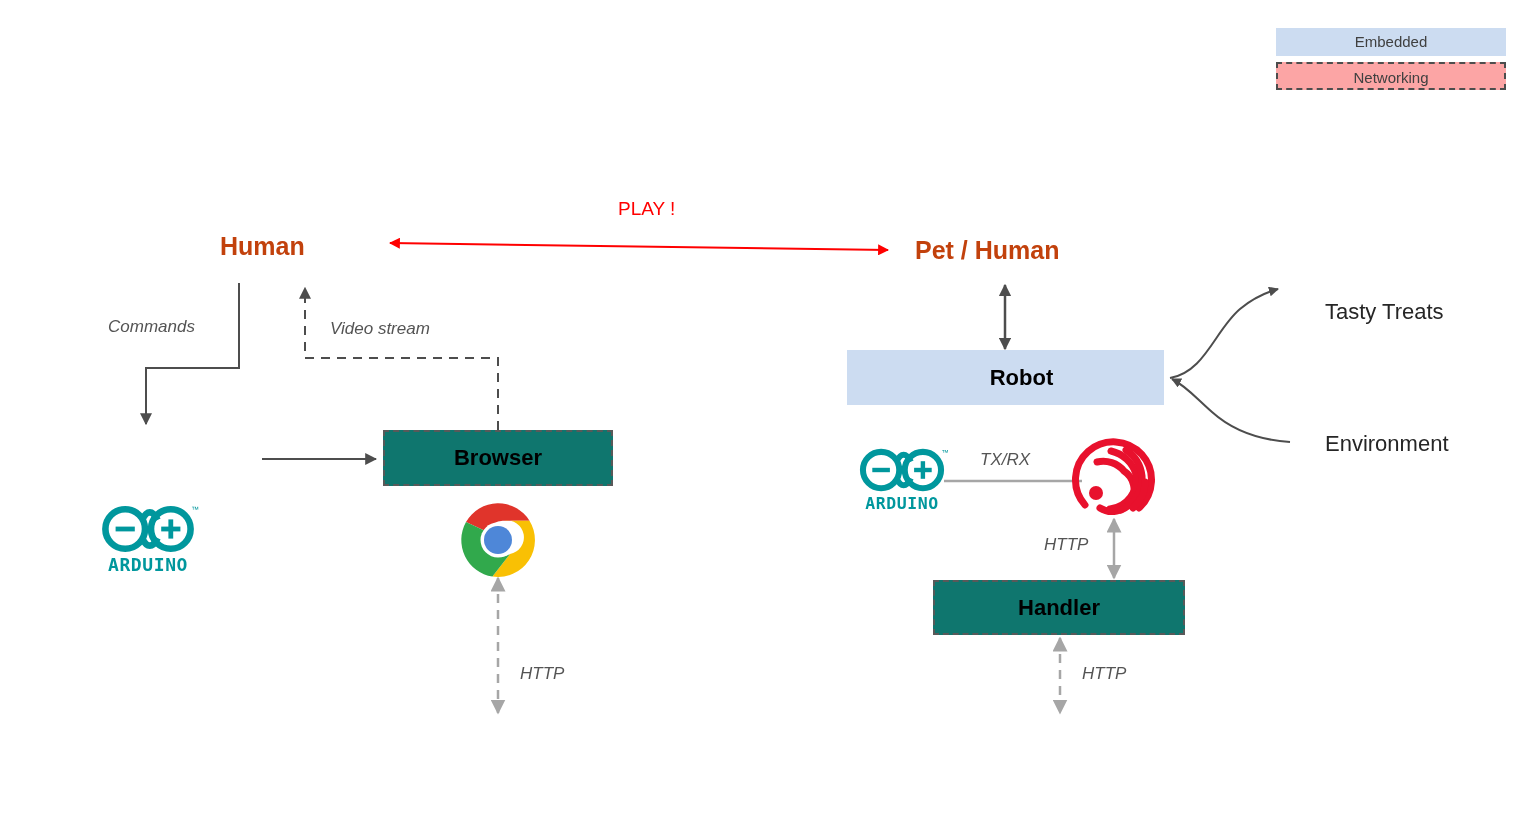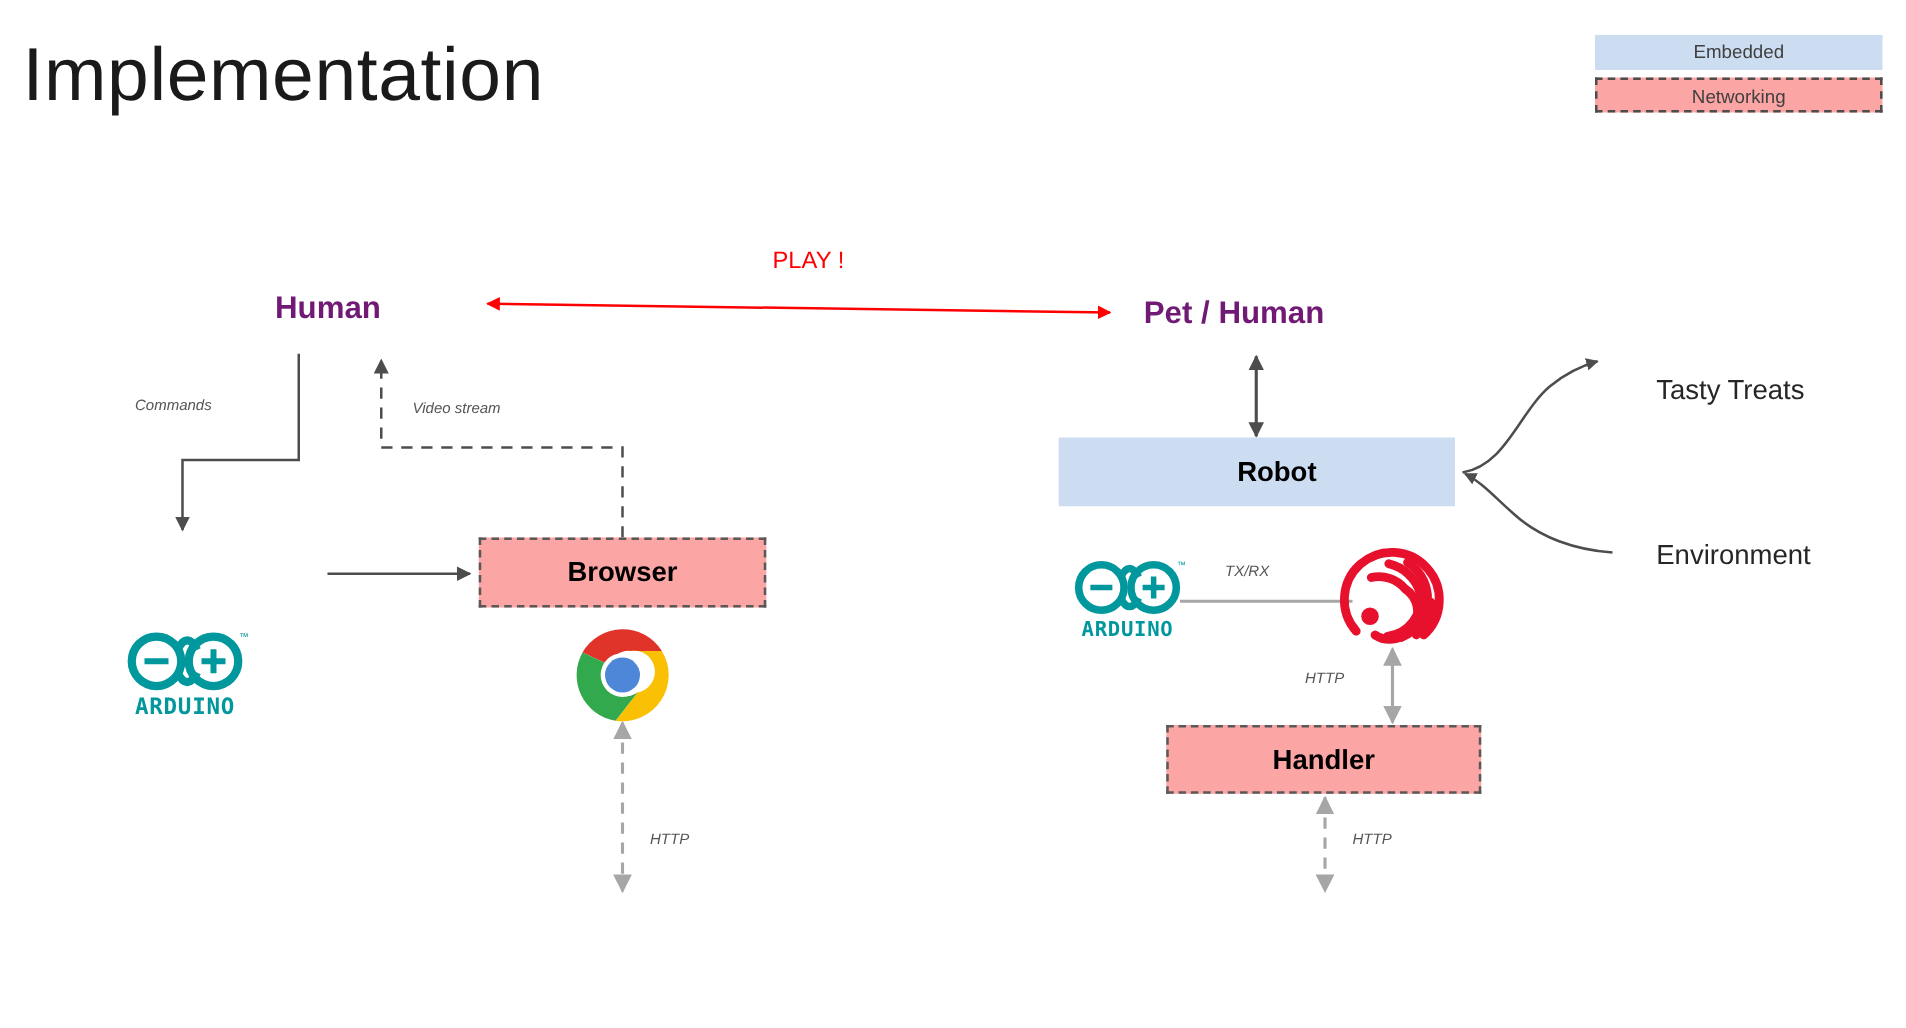--- a/index.html
+++ b/index.html
@@ -23,49 +23,48 @@
   .legend-embedded{background:#ccdcf1;}
   .legend-networking{border:2px dashed #4d4d4d; background:#fca5a5; margin-top:6px;}
 
   
   .node{
     position:absolute; box-sizing:border-box;
     display:flex; align-items:center; justify-content:center;
     font-size:22px; font-weight:bold; color:#000;
   }
   .node.embedded{background:#ccdcf1; border:0;padding-left:32px;}
-  .node.networking{background:#fca5a5; border:2.5px dashed #595959;}
+  .node.networking{background:#0f766e; border:2.5px dashed #595959;}
 
   
   .lbl-bold{
-    position:absolute; font-size:25px; font-weight:bold; color:#701a75;
+    position:absolute; font-size:25px; font-weight:bold; color:#c2410c;
     white-space:nowrap;
   }
   .lbl-plain{
     position:absolute; font-size:22px; font-weight:400; color:#262626;
     white-space:nowrap;
   }
   .lbl-it{
-    position:absolute; font-size:12px; font-style:italic; color:#545454;
+    position:absolute; font-size:17px; font-style:italic; color:#545454;
     white-space:nowrap;
   }
   .lbl-red{
     position:absolute; font-size:19px; color:#ff0000; white-space:nowrap;
   }
 
   
   svg.overlay{position:absolute;left:0;top:0;width:1525px;height:822px;
               pointer-events:none;}
 </style>
 </head>
 <body>
 
 <div id="stage">
 
-  <div class="title">Implementation</div>
 
   <div class="legend">
     <div class="legend-row legend-embedded">Embedded</div>
     <div class="legend-row legend-networking">Networking</div>
   </div>
 
   <svg class="overlay" viewBox="0 0 1525 822">
     <defs>
       <marker id="ah-dark" viewBox="0 0 10 10" refX="9" refY="5" markerWidth="6" markerHeight="6" orient="auto-start-reverse">
         <path d="M0,0 L10,5 L0,10 z" fill="#4d4d4d"></path>

